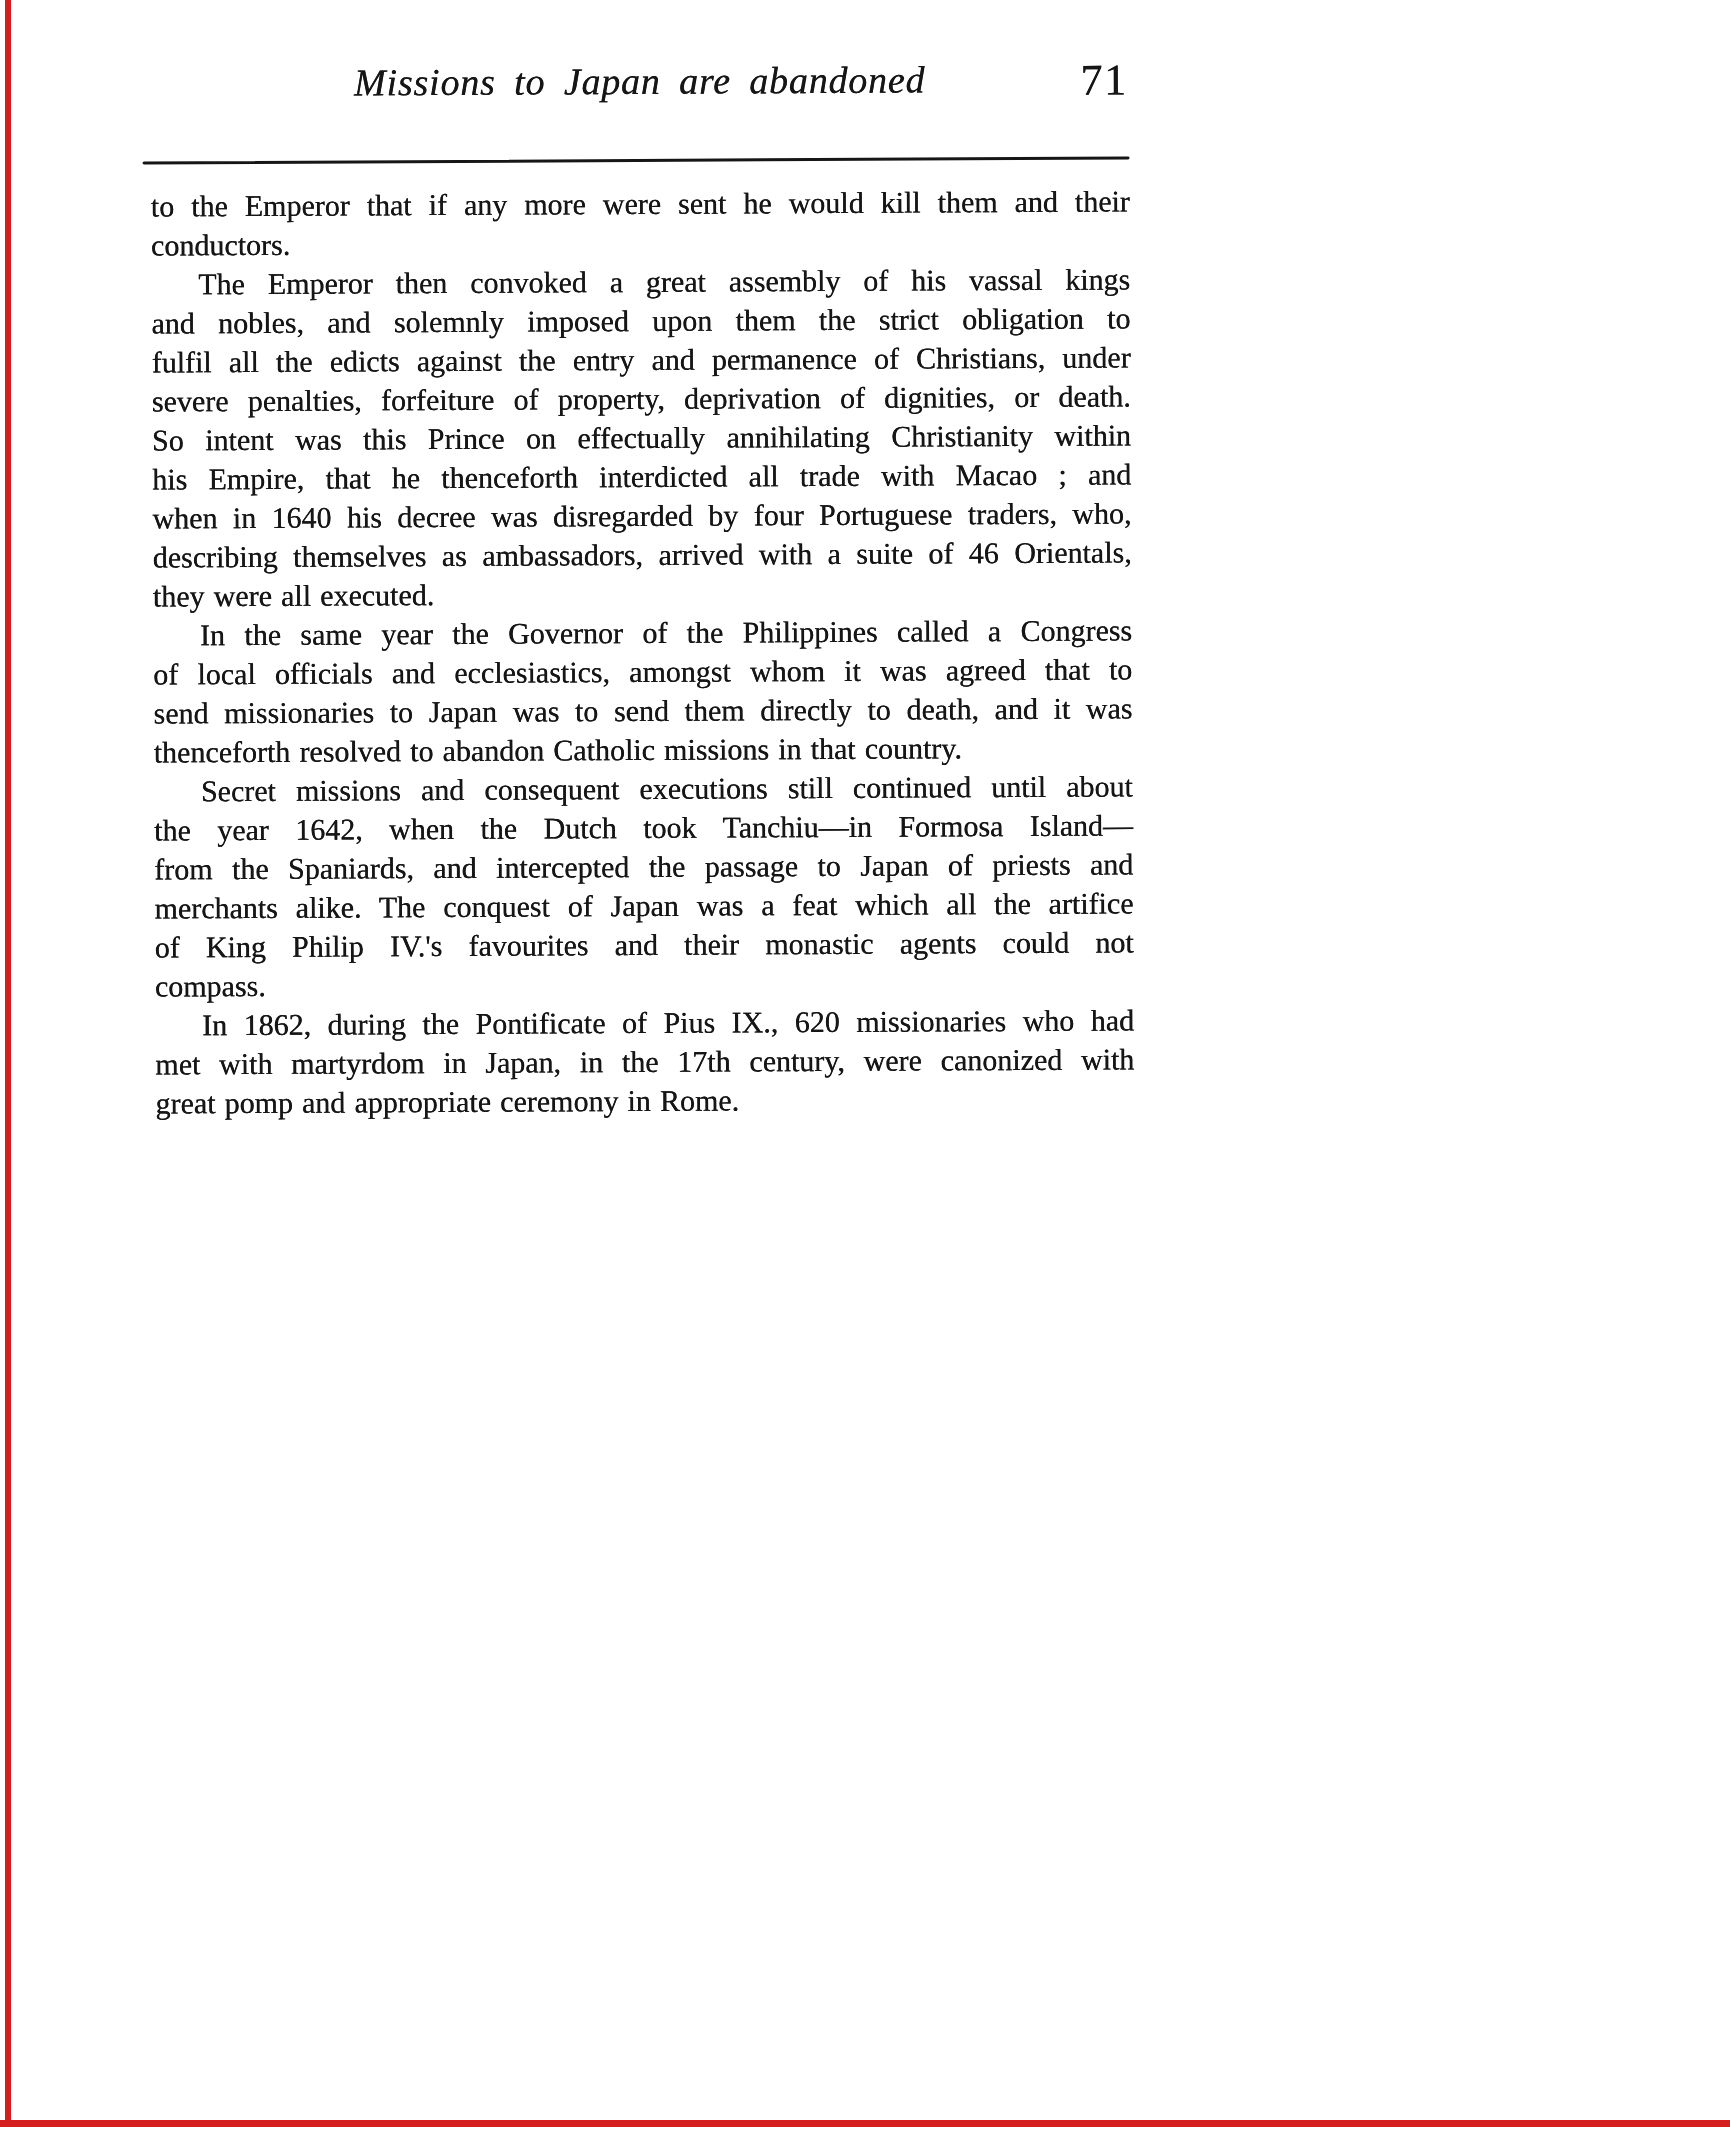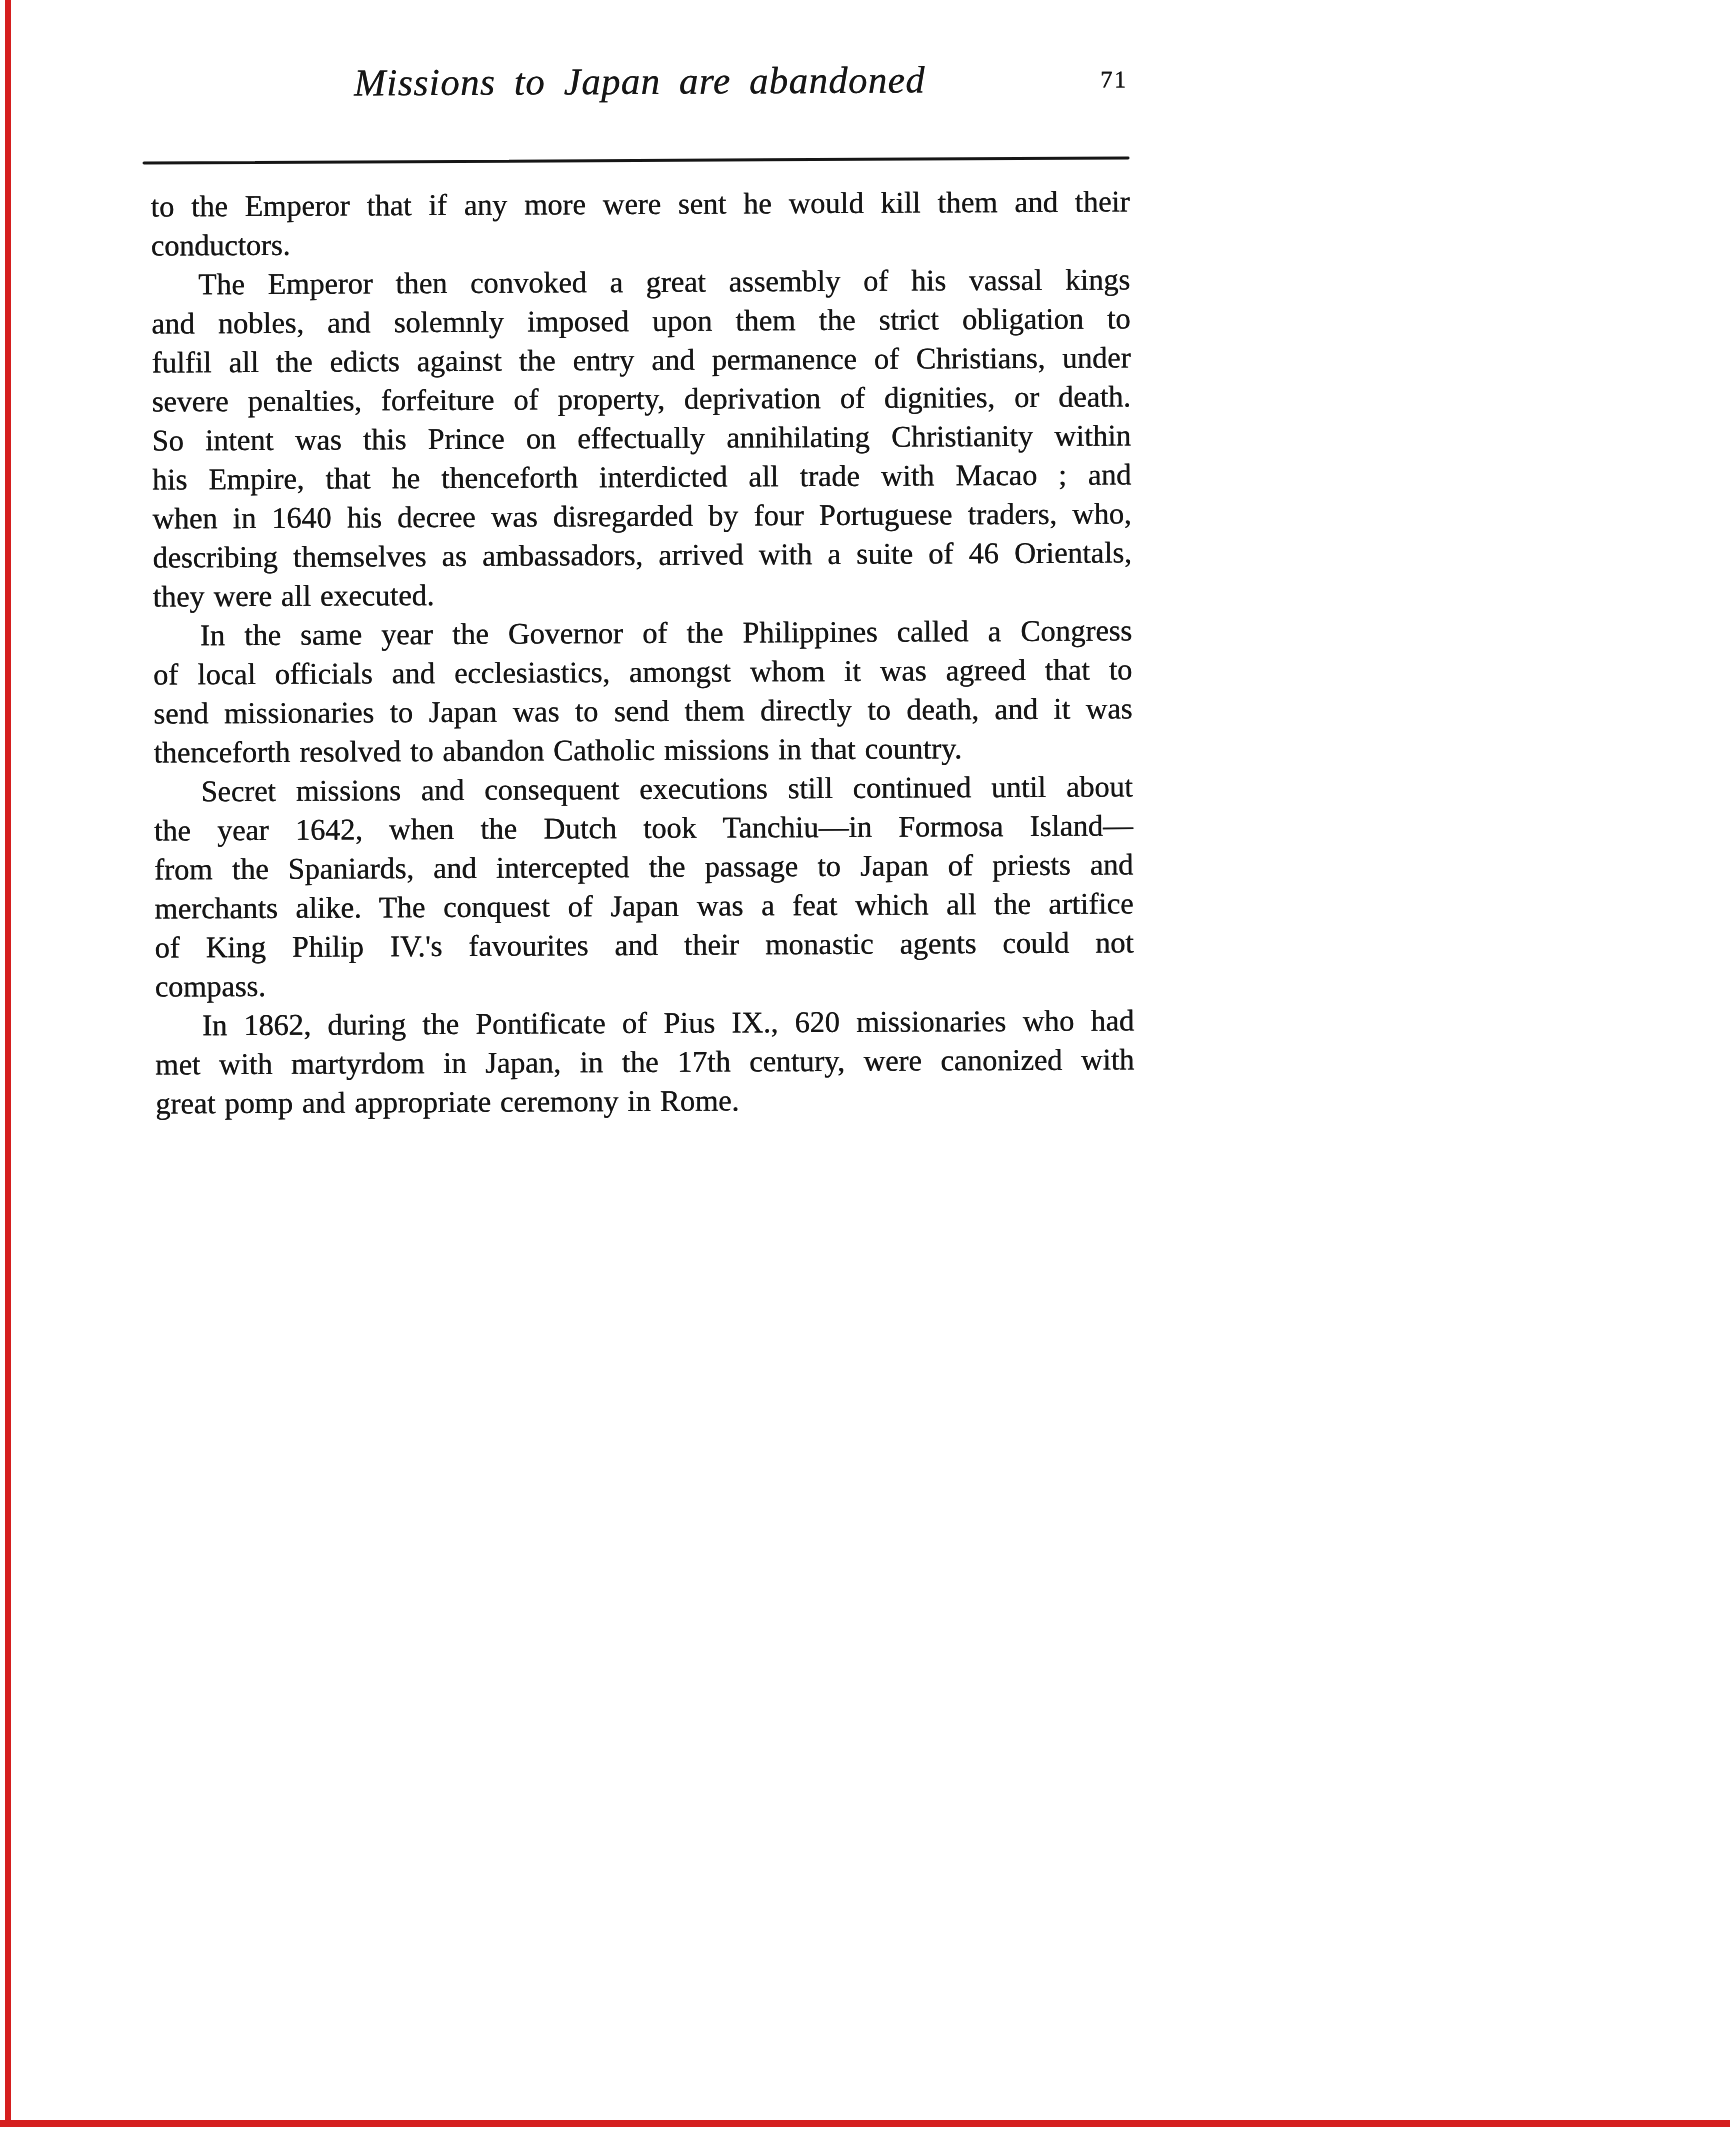--- a/index.html
+++ b/index.html
@@ -39,21 +39,21 @@
   .title{
     font-style:italic;
     font-size:38px;
     line-height:46px;
     letter-spacing:0.8px;
     word-spacing:8.2px;
     text-shadow:0.3px 0 currentColor;
   }
   .pagenum{
     position:absolute;right:1.6px;top:3.3px;
-    font-size:24px;line-height:43px;
+    font-size:44px;line-height:43px;
     letter-spacing:1.6px;
     text-shadow:0.4px 0 currentColor;
   }
   .rule{
     margin-top:52px;
     margin-left:-8.2px;
     width:calc(100% + 8.2px);
     height:3.3px;
     background:var(--ink);
     border-radius:1.6px;

